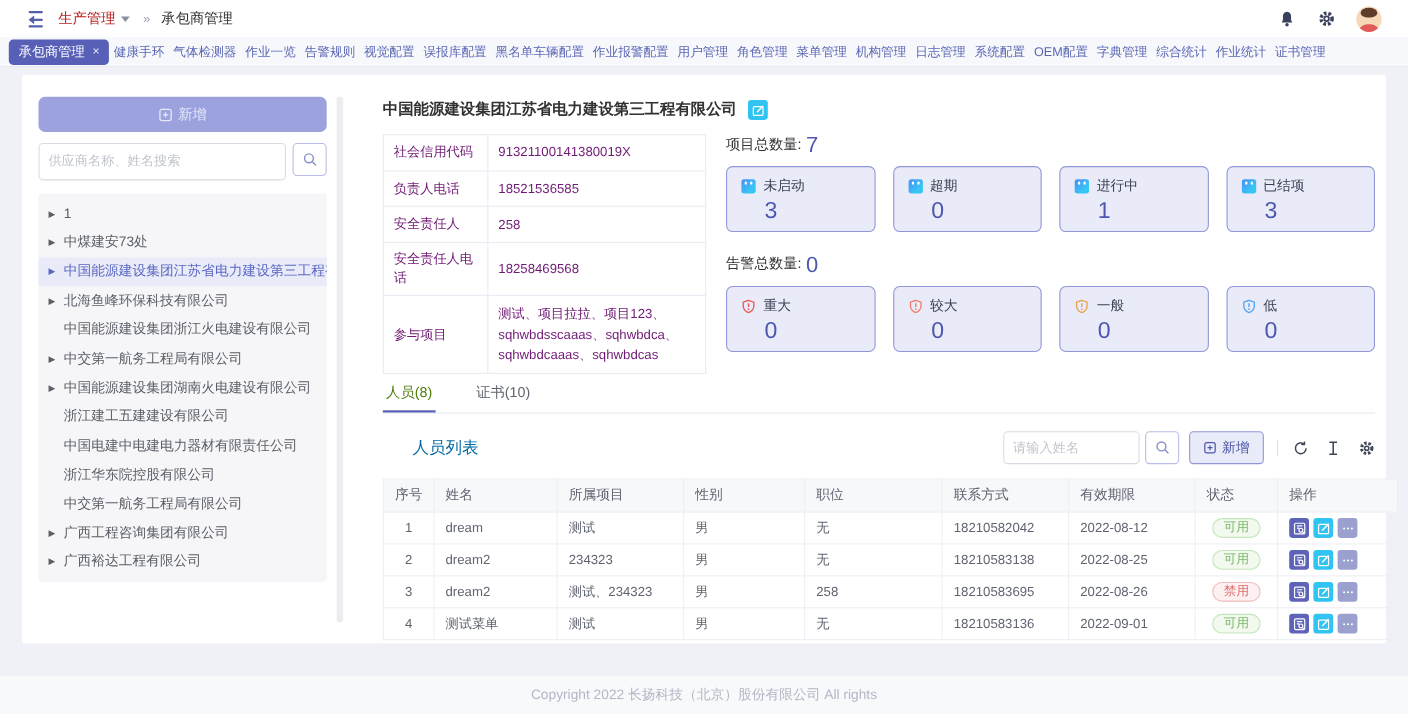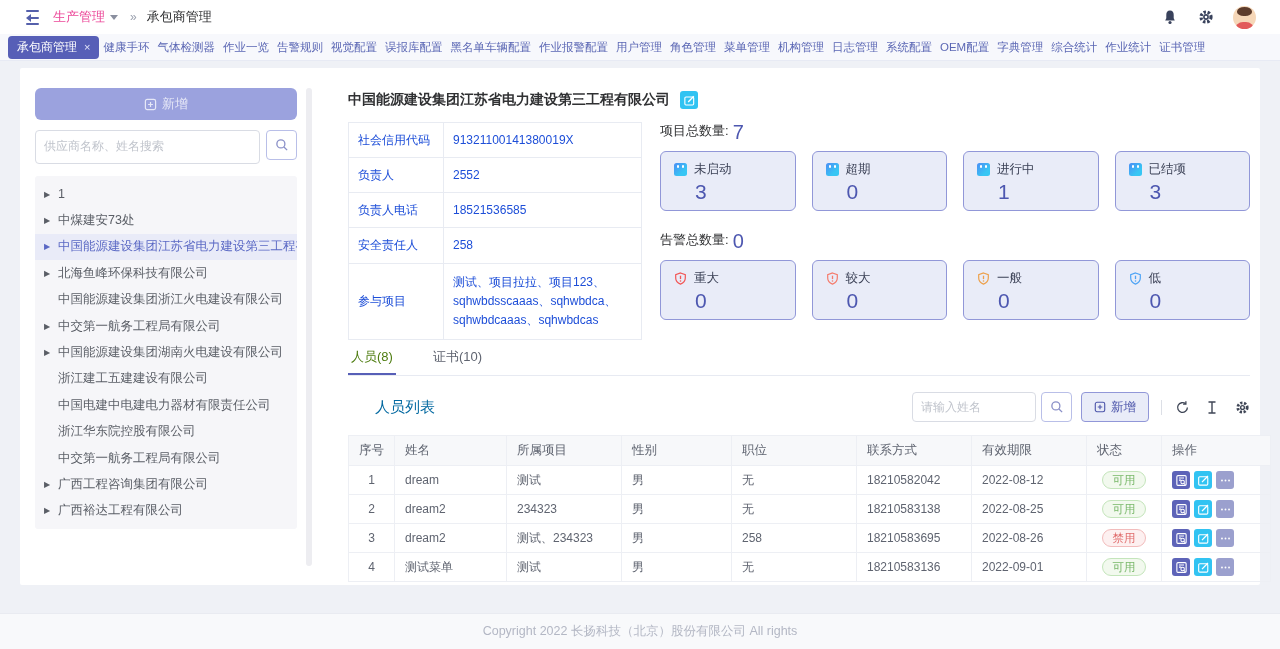--- a/index.html
+++ b/index.html
@@ -5,21 +5,21 @@
   * { margin:0; padding:0; box-sizing:border-box; }
   html,body { width:1280px; height:649px; }
   body { font-family:"Liberation Sans","DejaVu Sans",sans-serif; background:#eff1f6; color:#303133; position:relative; overflow:hidden; }
 
   
   .header { position:absolute; top:0; left:0; width:1280px; height:34px; background:#fff; display:flex; align-items:center; padding:0 24px 0 22px; }
   .fold-icon { width:17px; height:15px; position:relative; margin-right:14px; cursor:pointer; }
   .fold-icon i { position:absolute; left:4px; right:0; height:2px; background:#5560ab; border-radius:1px; }
   .fold-icon i:nth-child(1){top:1px;} .fold-icon i:nth-child(2){top:7px;left:6px;} .fold-icon i:nth-child(3){top:13px;}
   .fold-icon b { position:absolute; left:0; top:4px; width:0; height:0; border:4px solid transparent; border-right:5px solid #5560ab; }
-  .crumb-menu { font-size:13px; color:#ec4899; display:flex; align-items:center; cursor:pointer; }
+  .crumb-menu { font-size:13px; color:#b91c1c; display:flex; align-items:center; cursor:pointer; }
   .caret-down { width:0;height:0;border:4px solid transparent;border-top:5px solid #8a8f9f; margin:4px 0 0 5px; }
   .crumb-sep { color:#9aa0ae; font-size:12px; margin:0 10px 0 12px; }
   .crumb-cur { font-size:13px; color:#303133; }
   .header-right { margin-left:auto; display:flex; align-items:center; gap:18px; }
   .hicon { width:18px; height:18px; display:flex; align-items:center; justify-content:center; cursor:pointer; }
   .avatar { width:23px; height:23px; border-radius:50%; background:#f6d7b8; position:relative; overflow:hidden; cursor:pointer; }
   .avatar .hair { position:absolute; top:1px; left:4px; right:4px; height:9px; border-radius:50% 50% 45% 45%; background:#5d3c2c; }
   .avatar .body { position:absolute; bottom:-2px; left:2px; right:2px; height:9px; border-radius:8px 8px 0 0; background:#e25a5a; }
 
   
@@ -46,21 +46,21 @@
   .sb-track { position:absolute; left:286px; top:20px; width:6px; height:478px; background:#ededf1; border-radius:3px; }
 
   
   .main { position:absolute; left:308px; top:0; right:10px; bottom:0; padding:22px 0 0 20px; }
   .company-header { display:flex; align-items:center; gap:10px; height:20px; margin-bottom:12px; }
   .company-name { font-size:14px; font-weight:bold; color:#303133; }
   .icon-btn-edit { width:18px; height:18px; border-radius:3px; background:#31c3f2; border:none; display:flex; align-items:center; justify-content:center; cursor:pointer; }
 
   .content-row { display:flex; }
   .company-table { width:294px; border-collapse:collapse; flex:0 0 294px; }
-  .company-table td { border:1px solid #e8ebf2; font-size:12px; color:#1d4ed8; padding:6px 9px; vertical-align:middle; }
+  .company-table td { border:1px solid #e8ebf2; font-size:12px; color:#701a75; padding:6px 9px; vertical-align:middle; }
   .company-table td.lbl { width:95px; }
   .company-table td.val { line-height:1.55; }
 
   .stats { flex:1; margin-left:18px; }
   .stat-line { font-size:13px; color:#303133; display:flex; gap:4px; height:20px; }
   .stat-total { font-size:20px; color:#4d57b0; line-height:20px; }
   .cards { display:flex; gap:16px; margin-top:9px; margin-bottom:20px; }
   .card { flex:1; height:60px; background:#e9ecf8; border:1px solid #9197d8; border-radius:6px; padding:9px 13px; cursor:default; }
   .card-top { display:flex; align-items:center; gap:7px; font-size:12.5px; color:#3b4156; }
   .card-num { font-size:21px; color:#4d57b0; margin:3px 0 0 21px; line-height:22px; }
@@ -247,30 +247,30 @@
     </div>
 
     <div class="content-row">
       <table class="company-table">
           <tbody>
             <tr>
               <td class="lbl">社会信用代码</td>
               <td class="val">91321100141380019X</td>
             </tr>
             <tr>
-              <td class="lbl">负责人</td>
-              <td class="val">2552</td>
-            </tr>
-            <tr>
               <td class="lbl">负责人电话</td>
               <td class="val">18521536585</td>
             </tr>
             <tr>
               <td class="lbl">安全责任人</td>
               <td class="val">258</td>
+            </tr>
+            <tr>
+              <td class="lbl">安全责任人电话</td>
+              <td class="val">18258469568</td>
             </tr>
             <tr>
               <td class="lbl">参与项目</td>
               <td class="val">测试、项目拉拉、项目123、sqhwbdsscaaas、sqhwbdca、sqhwbdcaaas、sqhwbdcas</td>
             </tr>
           </tbody>
         </table>
 
       <div class="stats">
         <div class="stat-line">

